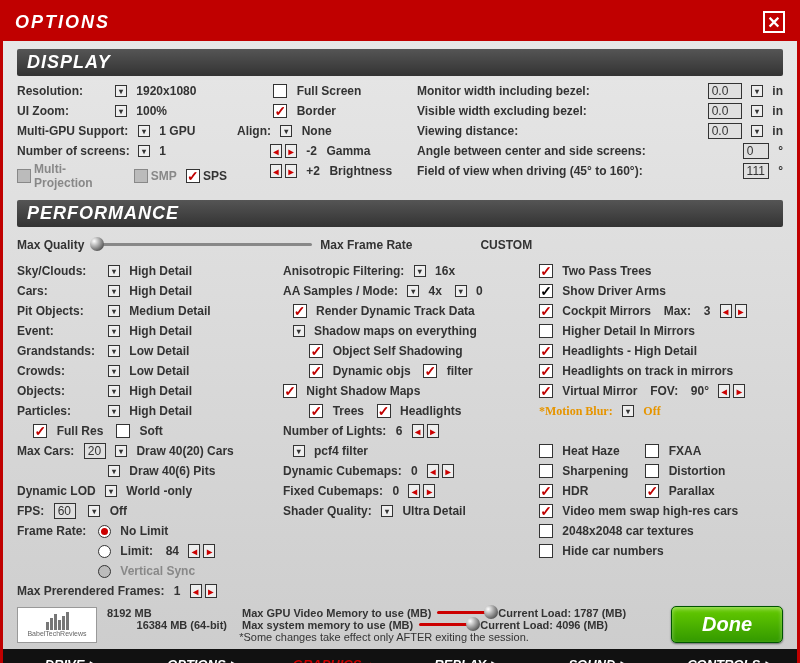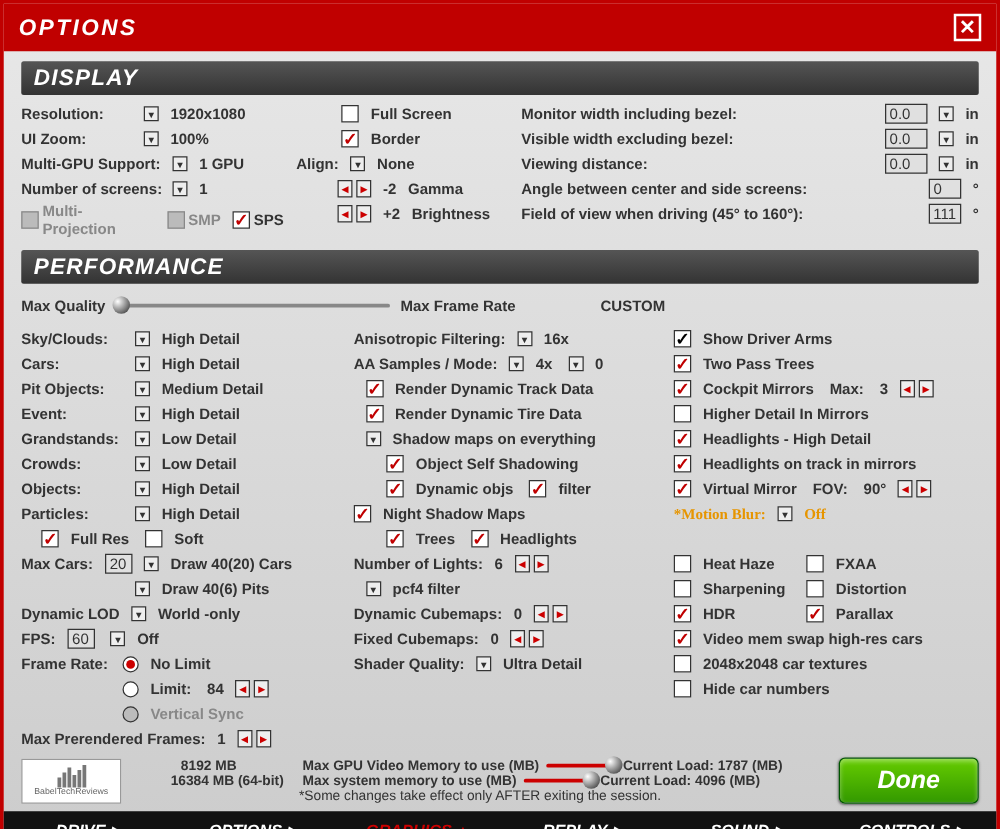--- a/index.html
+++ b/index.html
@@ -121,36 +121,35 @@
         <div class="row"><span style="width:78px">Frame Rate:</span><span class="radio checked"></span>&nbsp;<span>No Limit</span></div>
         <div class="row"><span style="width:78px"></span><span class="radio"></span>&nbsp;<span>Limit:</span>&nbsp;&nbsp;<span>84</span>&nbsp;<span class="spinbtn left"></span><span class="spinbtn right"></span></div>
         <div class="row"><span style="width:78px"></span><span class="radio" style="background:#bbb"></span>&nbsp;<span class="disabled-text">Vertical Sync</span></div>
         <div class="row"><span>Max Prerendered Frames:</span>&nbsp;<span>1</span>&nbsp;<span class="spinbtn left"></span><span class="spinbtn right"></span></div>
       </div>
 
       <div class="pcol pcol2">
         <div class="row"><span>Anisotropic Filtering:</span>&nbsp;<span class="dropdown-arrow">▾</span>&nbsp;<span>16x</span></div>
         <div class="row"><span>AA Samples / Mode:</span>&nbsp;<span class="dropdown-arrow">▾</span>&nbsp;<span>4x</span>&nbsp;&nbsp;<span class="dropdown-arrow">▾</span>&nbsp;<span>0</span></div>
         <div class="row">&nbsp;&nbsp;<span class="cb checked"></span>&nbsp;<span>Render Dynamic Track Data</span></div>
-        <div class="row">&nbsp;&nbsp;<span class="cb checked"></span>&nbsp;<span>Render Dynamic Tire Data</span></div>
         <div class="row">&nbsp;&nbsp;<span class="dropdown-arrow">▾</span>&nbsp;<span>Shadow maps on everything</span></div>
         <div class="row">&nbsp;&nbsp;&nbsp;&nbsp;&nbsp;&nbsp;&nbsp;<span class="cb checked"></span>&nbsp;<span>Object Self Shadowing</span></div>
         <div class="row">&nbsp;&nbsp;&nbsp;&nbsp;&nbsp;&nbsp;&nbsp;<span class="cb checked"></span>&nbsp;<span>Dynamic objs</span>&nbsp;&nbsp;<span class="cb checked"></span>&nbsp;<span>filter</span></div>
         <div class="row"><span class="cb checked"></span>&nbsp;<span>Night Shadow Maps</span></div>
         <div class="row">&nbsp;&nbsp;&nbsp;&nbsp;&nbsp;&nbsp;&nbsp;<span class="cb checked"></span>&nbsp;<span>Trees</span>&nbsp;&nbsp;<span class="cb checked"></span>&nbsp;<span>Headlights</span></div>
         <div class="row"><span>Number of Lights:</span>&nbsp;<span>6</span>&nbsp;<span class="spinbtn left"></span><span class="spinbtn right"></span></div>
         <div class="row">&nbsp;&nbsp;<span class="dropdown-arrow">▾</span>&nbsp;<span>pcf4 filter</span></div>
         <div class="row"><span>Dynamic Cubemaps:</span>&nbsp;<span>0</span>&nbsp;<span class="spinbtn left"></span><span class="spinbtn right"></span></div>
         <div class="row"><span>Fixed Cubemaps:</span>&nbsp;<span>0</span>&nbsp;<span class="spinbtn left"></span><span class="spinbtn right"></span></div>
         <div class="row"><span>Shader Quality:</span>&nbsp;<span class="dropdown-arrow">▾</span>&nbsp;<span>Ultra Detail</span></div>
       </div>
 
       <div class="pcol pcol3">
+        <div class="row"><span class="cb checked"></span>&nbsp;<span>Two Pass Trees</span></div>
         <div class="row"><span class="cb black checked"></span>&nbsp;<span>Show Driver Arms</span></div>
-        <div class="row"><span class="cb checked"></span>&nbsp;<span>Two Pass Trees</span></div>
         <div class="row"><span class="cb checked"></span>&nbsp;<span>Cockpit Mirrors</span>&nbsp;&nbsp;<span>Max:</span>&nbsp;&nbsp;<span>3</span>&nbsp;<span class="spinbtn left"></span><span class="spinbtn right"></span></div>
         <div class="row"><span class="cb"></span>&nbsp;<span>Higher Detail In Mirrors</span></div>
         <div class="row"><span class="cb checked"></span>&nbsp;<span>Headlights - High Detail</span></div>
         <div class="row"><span class="cb checked"></span>&nbsp;<span>Headlights on track in mirrors</span></div>
         <div class="row"><span class="cb checked"></span>&nbsp;<span>Virtual Mirror</span>&nbsp;&nbsp;<span>FOV:</span>&nbsp;&nbsp;<span>90°</span>&nbsp;<span class="spinbtn left"></span><span class="spinbtn right"></span></div>
         <div class="row"><span class="orange">*Motion Blur:</span>&nbsp;<span class="dropdown-arrow">▾</span>&nbsp;<span class="orange">Off</span></div>
         <div class="row" style="height:10px"></div>
         <div class="row"><span class="cb"></span>&nbsp;<span style="width:80px">Heat Haze</span><span class="cb"></span>&nbsp;<span>FXAA</span></div>
         <div class="row"><span class="cb"></span>&nbsp;<span style="width:80px">Sharpening</span><span class="cb"></span>&nbsp;<span>Distortion</span></div>
         <div class="row"><span class="cb checked"></span>&nbsp;<span style="width:80px">HDR</span><span class="cb checked"></span>&nbsp;<span>Parallax</span></div>
@@ -166,21 +165,21 @@
             <div style="height:8px"></div>
             <div style="height:12px"></div>
             <div style="height:16px"></div>
             <div style="height:10px"></div>
             <div style="height:14px"></div>
             <div style="height:18px"></div>
           </div>
         <div>BabelTechReviews</div>
       </div>
       <div class="mem">
-        <div class="memrow"><span style="width:120px;text-align:center">8192 MB</span>&nbsp;<span>Max GPU Video Memory to use (MB)</span><div class="slider" style="flex:0 0 55px;--pct:98%">
+        <div class="memrow"><span style="width:120px;text-align:left">8192 MB</span>&nbsp;<span>Max GPU Video Memory to use (MB)</span><div class="slider" style="flex:0 0 55px;--pct:98%">
               <div class="thumb"></div>
             </div><span>Current Load: 1787 (MB)</span></div>
         <div class="memrow"><span style="width:120px;text-align:right">16384 MB (64-bit)</span>&nbsp;<span>Max system memory to use (MB)</span><div class="slider" style="flex:0 0 55px;--pct:98%">
               <div class="thumb"></div>
             </div><span>Current Load: 4096 (MB)</span></div>
         <div class="note">*Some changes take effect only AFTER exiting the session.</div>
       </div>
       <button class="done-btn">Done</button>
     </div>
   </div>

